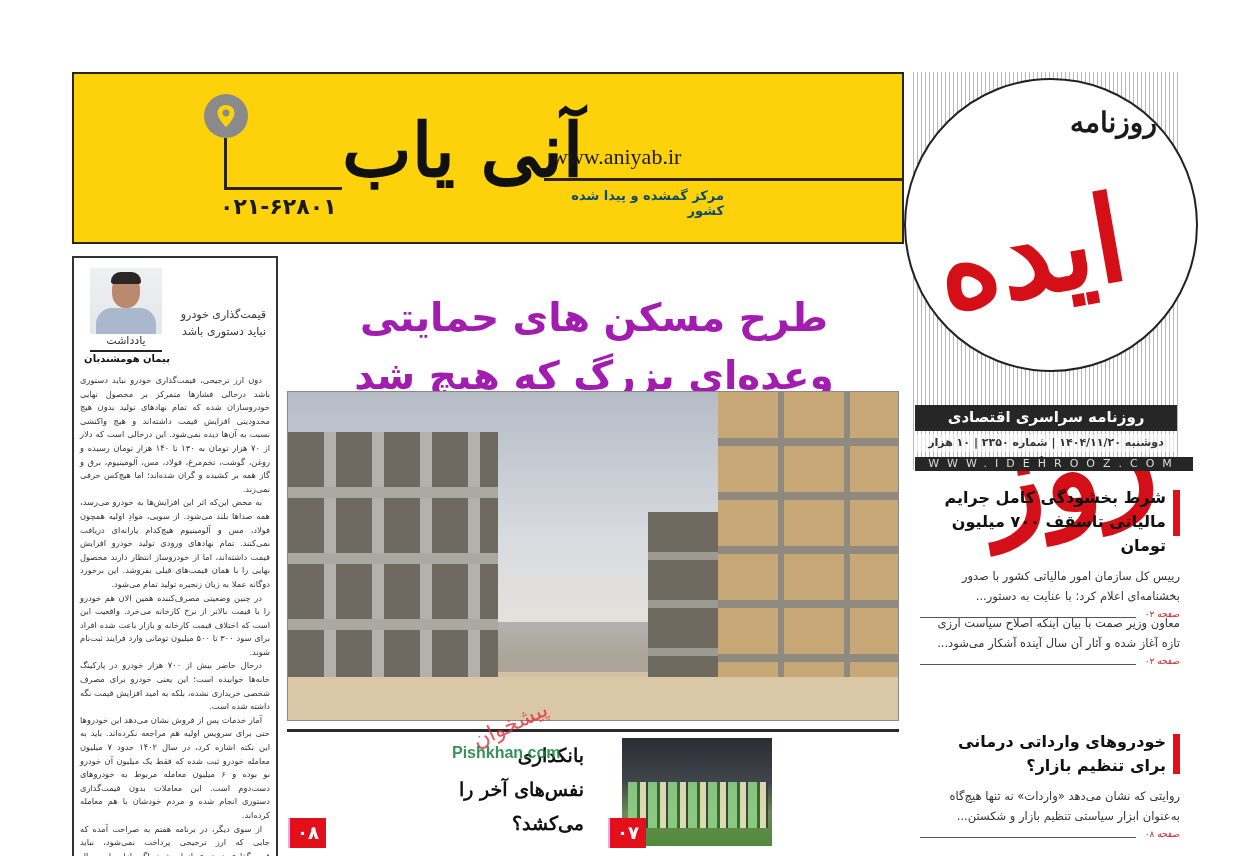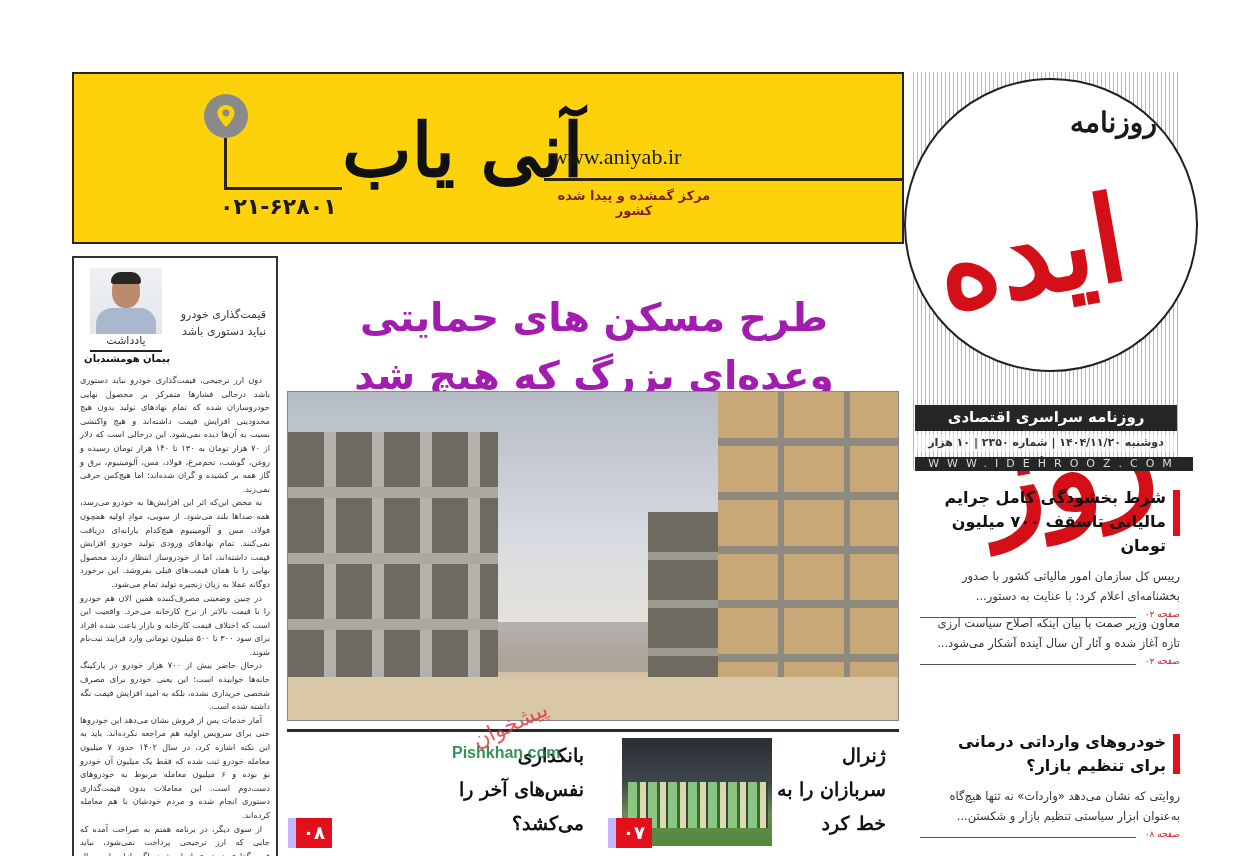--- a/index.html
+++ b/index.html
@@ -29,22 +29,22 @@
   }
   .ad .brand {
     left: 268px; top: 6px; font-family: "DejaVu Serif", serif; font-size: 74px;
     font-weight: bold; color: #111; direction: rtl; line-height: 140px;
   }
   .ad .url {
     left: 478px; top: 70px; font-family: "Liberation Serif", serif; font-size: 22px; color: #1a1a1a;
   }
   .ad .rule { left: 470px; top: 104px; width: 358px; height: 3px; background: #2b2210; }
   .ad .tagline {
-    left: 470px; top: 114px; width: 180px; text-align: center; direction: rtl;
-    font-size: 13px; font-weight: bold; color: #7f1d1d;
+    left: 470px; top: 114px; width: 180px; text-align: right; direction: rtl;
+    font-size: 13px; font-weight: bold; color: #0c4a6e;
   }
 
   
   .mast { left: 910px; top: 72px; width: 270px; height: 400px; }
   .mast .stripes {
     left: 0; top: 0; width: 270px; height: 398px;
     background: repeating-linear-gradient(90deg, #ffffff 0px, #ffffff 3px, #b9b9b9 3px, #b9b9b9 4px);
   }
   .mast .circle {
     left: -6px; top: 6px; width: 294px; height: 294px; border-radius: 50%;
@@ -118,21 +118,21 @@
   .photo .ground { left: 0; top: 285px; width: 612px; height: 45px; background: #d9c7a6; }
 
   
   .photo-rule { left: 287px; top: 729px; width: 612px; height: 3px; background: #2a2a2a; }
 
   
   .teaser { top: 738px; height: 110px; }
   .teaser .thumb { position: absolute; top: 0; width: 150px; height: 108px; overflow: hidden; }
   .teaser .badge {
     position: absolute; bottom: 0; width: 36px; height: 30px; background: #e30f1b; color: #fff;
-    font-size: 18px; font-weight: bold; text-align: center; line-height: 30px; border-left: 8px solid #c4b5fd;
+    font-size: 18px; font-weight: bold; text-align: center; line-height: 30px; border-left: 2px solid #c4b5fd;
   }
   .teaser .ttl {
     position: absolute; top: 0; direction: rtl; text-align: right;
     font-family: "DejaVu Serif", serif; font-weight: bold; font-size: 19px; line-height: 34px; color: #111;
   }
   .t1 { left: 288px; width: 300px; }
   .t1 .thumb { left: 12px;
     background: radial-gradient(circle at 30% 50%, #3c7fb0 0%, #173656 45%, #0b1422 100%); }
   .t1 .ttl { left: 166px; width: 130px; }
   .t1 .badge { left: 0; }
@@ -255,21 +255,20 @@
 <div class="abs teaser t1">
   <div class="badge">۰۸</div>
   <div class="ttl">بانکداری نفس‌های آخر را می‌کشد؟</div>
 </div>
 
 <div class="abs teaser t2">
   <div class="thumb">
     <div class="players"></div>
   </div>
   <div class="badge">۰۷</div>
-  <div class="ttl">ژنرال سربازان را به خط کرد</div>
 </div>
 
 <div class="abs wm-fa">پیشخوان</div>
 <div class="abs wm">Pishkhan.com</div>
 
 <div class="abs oped">
   <div class="portrait">
     <div class="body"></div>
     <div class="head"></div>
     <div class="hair"></div>

